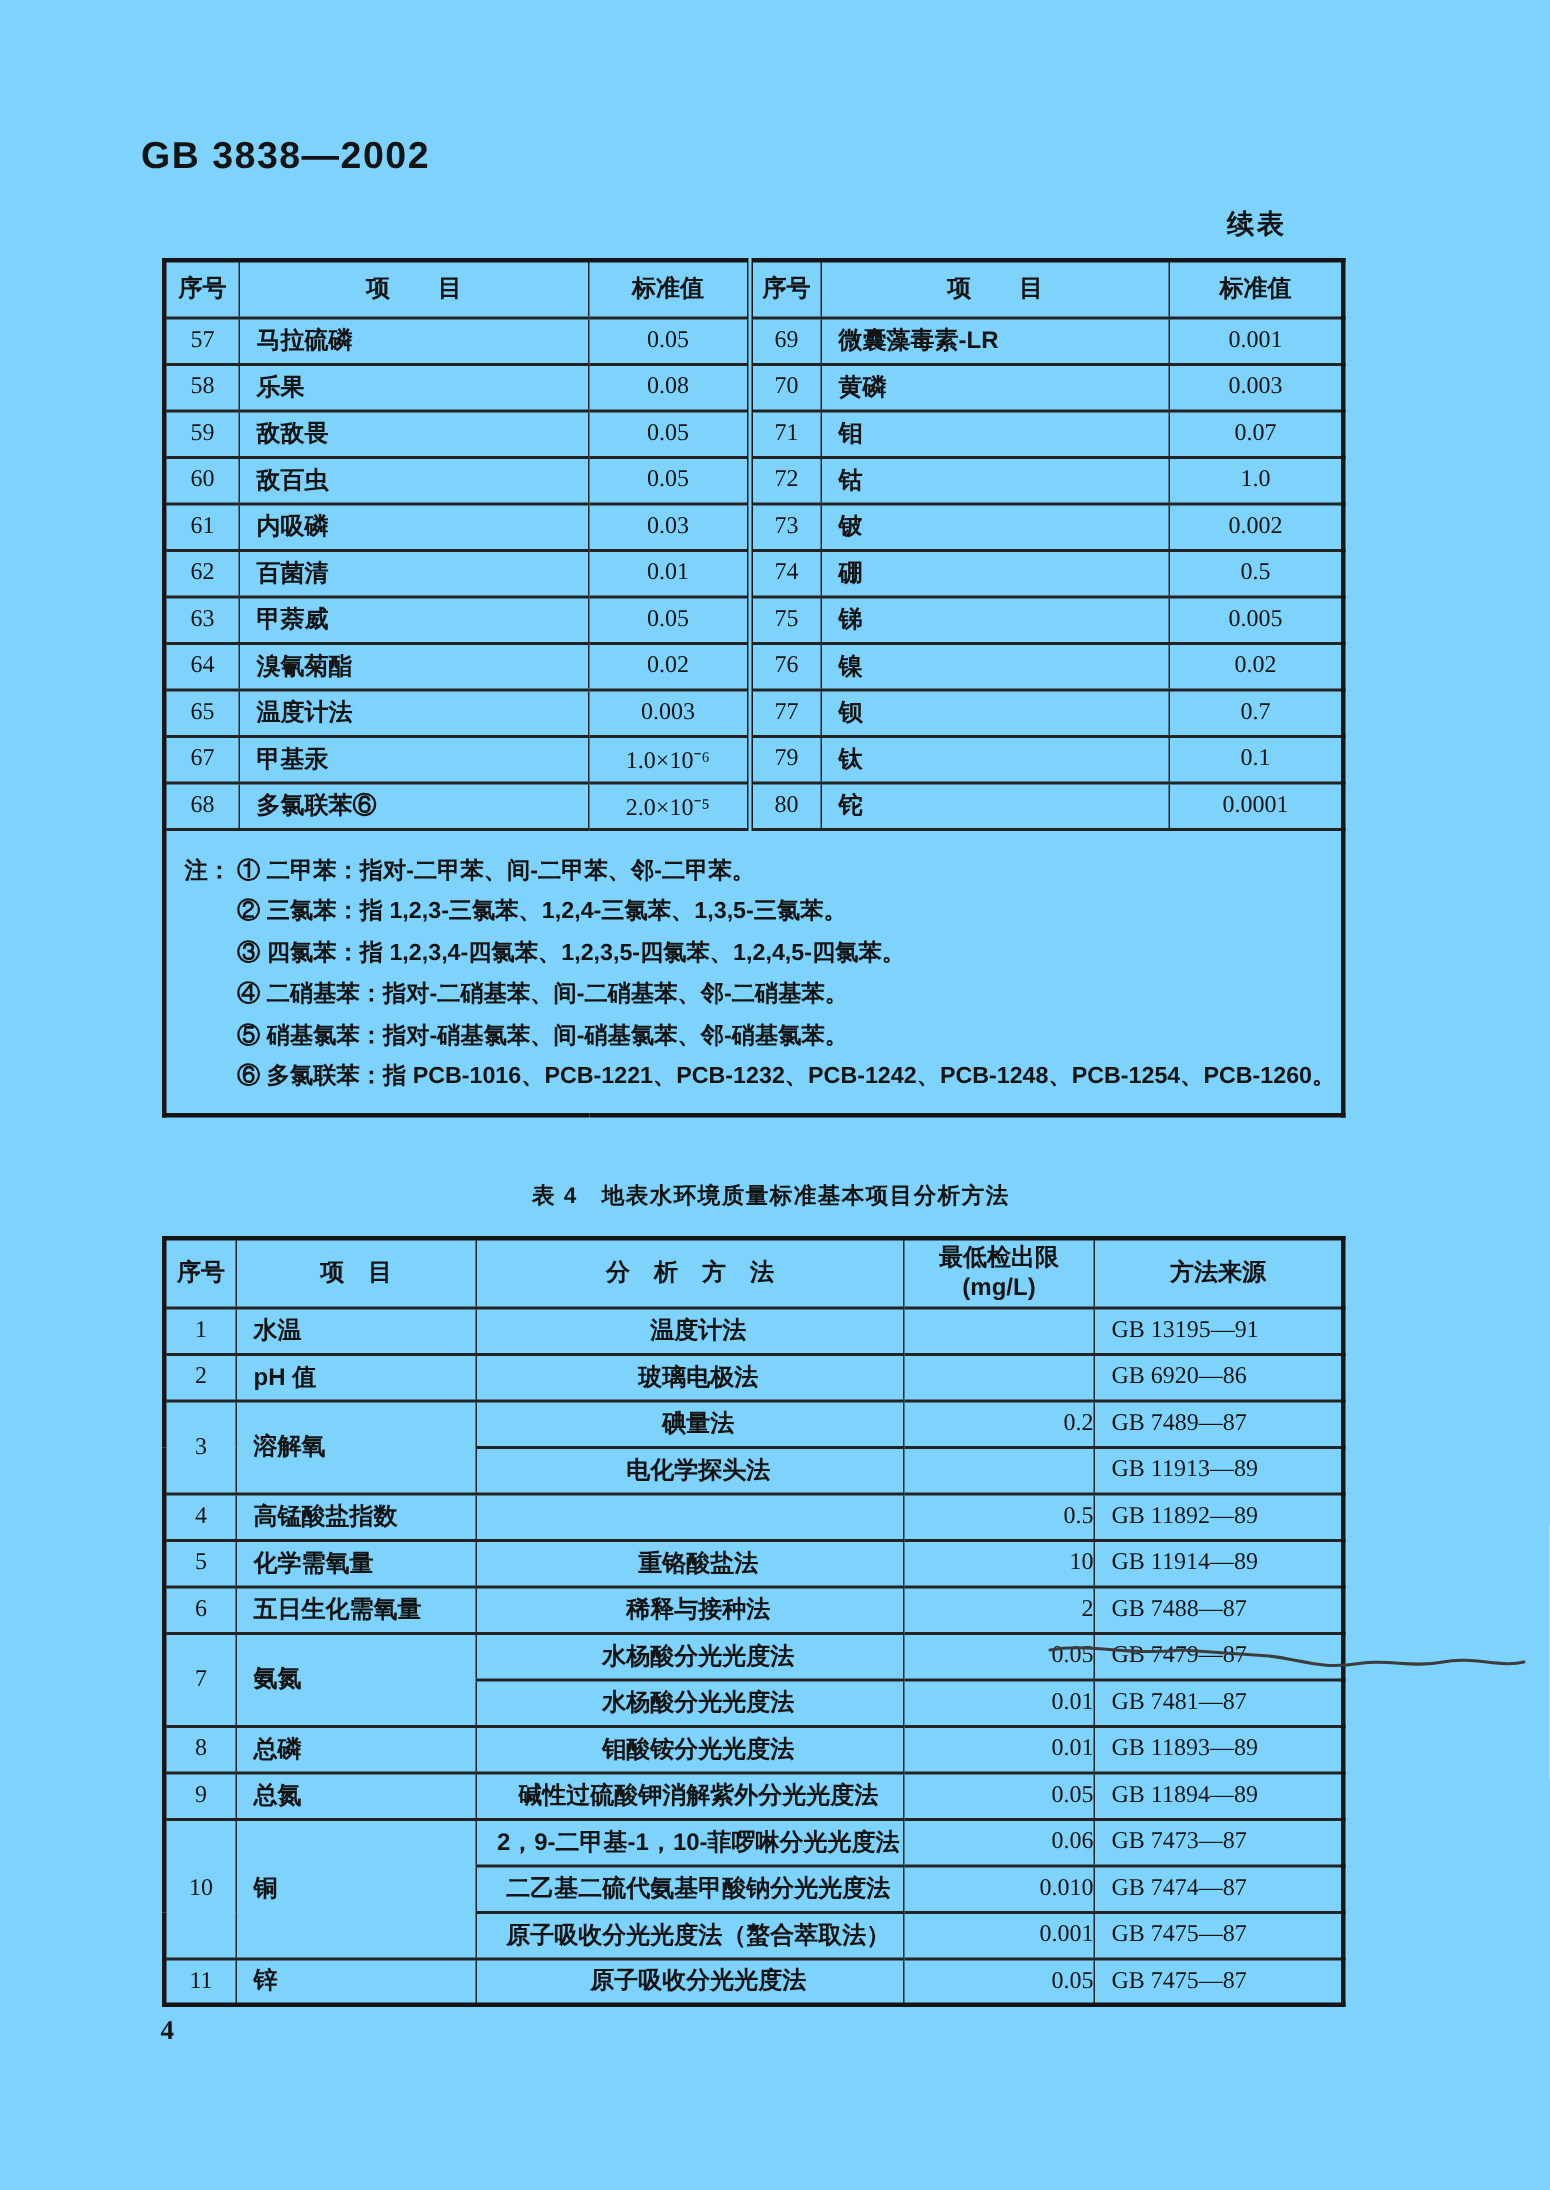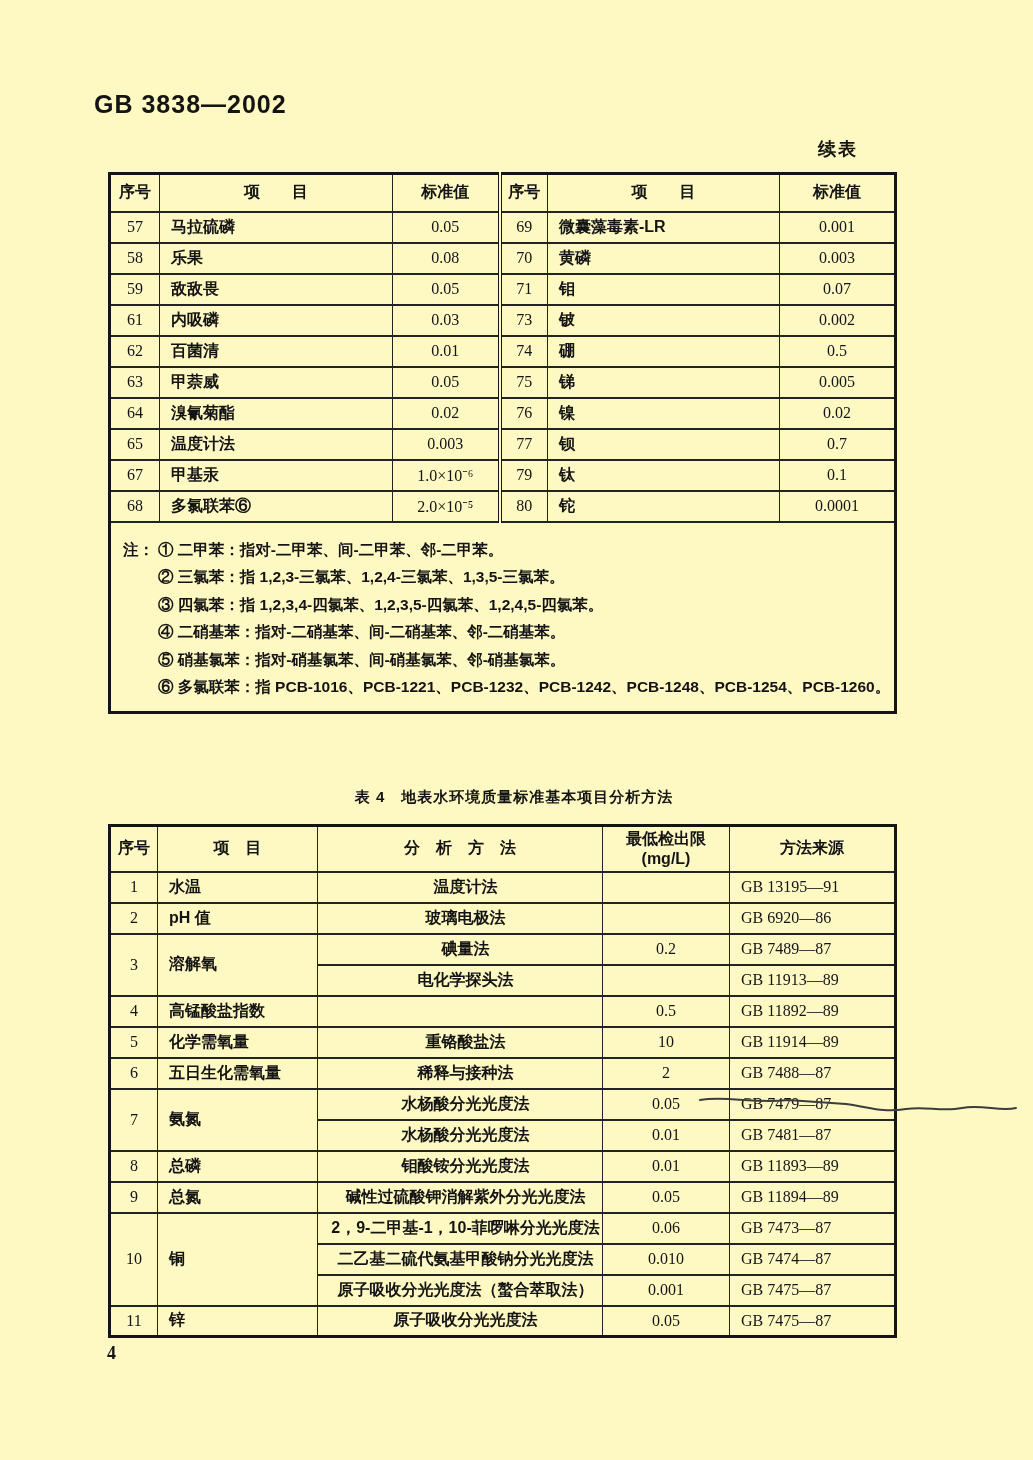--- a/index.html
+++ b/index.html
@@ -1,20 +1,20 @@
 <!DOCTYPE html>
 <html><head>
 <meta charset="utf-8">
 <style>
   * { margin:0; padding:0; box-sizing:border-box; }
   html,body { background:#e8e8e8; }
   body { font-family:"Liberation Sans", sans-serif; color:#141414; }
   .page {
     position:relative; width:1033px; height:1460px;
-    background:#fef9c3; margin:0 auto; overflow:hidden;
+    background:#7dd3fc; margin:0 auto; overflow:hidden;
   }
   .doc-code {
     position:absolute; left:94px; top:90px;
     font-size:25px; font-weight:bold; letter-spacing:1px;
   }
   .cont-label {
     position:absolute; left:818px; top:137px;
     font-size:18px; font-weight:bold; letter-spacing:2px;text-align:center;
   }
   table { border-collapse:collapse; table-layout:fixed; }
@@ -24,21 +24,21 @@
   th { font-size:16px; font-weight:bold; text-align:center; }
   .t1 th { height:38px; }
   .t1 td { height:31px; }
   .t2 th { height:46px; }
   .t2 td { height:31px; }
   .th-limit { white-space:pre-line; line-height:1.25; }
   .c-no   { text-align:center; font-family:"Liberation Serif", serif; font-size:16px; }
   .c-item { text-align:left; padding-left:11px; font-weight:bold; font-size:16px;margin-top:40px; }
   .c-val  { text-align:center; font-family:"Liberation Serif", serif; font-size:16px; }
   .c-method { text-align:center; padding-left:11px; font-weight:bold; font-size:16px;margin-top:46px; }
-  .c-limit  { text-align:center; font-family:"Liberation Serif", serif; font-size:16px;margin-top:44px; }
+  .c-limit  { text-align:right; font-family:"Liberation Serif", serif; font-size:16px;margin-top:44px; }
   .c-source { text-align:left; padding-left:11px; font-family:"Liberation Serif", serif; font-size:16px; }
   .dbl { border-left:4px double #151515; }
   .notes-cell { height:166px; vertical-align:top; padding:13px 13px 10px 12px; }
   .note-line { font-size:15.5px; font-weight:bold; line-height:27.5px; white-space:nowrap; }
   .note-line.indent { padding-left:35px; }
   .note-label { display:inline-block; width:35px; }
   .t2-title {
     position:absolute; left:121px; top:788px; width:786px;
     text-align:center; font-size:15px; font-weight:bold; letter-spacing:1px;
   }
@@ -94,20 +94,28 @@
         </tr>
         <tr>
           <td class="c-no">59</td>
           <td class="c-item">敌敌畏</td>
           <td class="c-val">0.05</td>
           <td class="c-no dbl">71</td>
           <td class="c-item">钼</td>
           <td class="c-val">0.07</td>
         </tr>
         <tr>
+          <td class="c-no">60</td>
+          <td class="c-item">敌百虫</td>
+          <td class="c-val">0.05</td>
+          <td class="c-no dbl">72</td>
+          <td class="c-item">钴</td>
+          <td class="c-val">1.0</td>
+        </tr>
+        <tr>
           <td class="c-no">61</td>
           <td class="c-item">内吸磷</td>
           <td class="c-val">0.03</td>
           <td class="c-no dbl">73</td>
           <td class="c-item">铍</td>
           <td class="c-val">0.002</td>
         </tr>
         <tr>
           <td class="c-no">62</td>
           <td class="c-item">百菌清</td>

